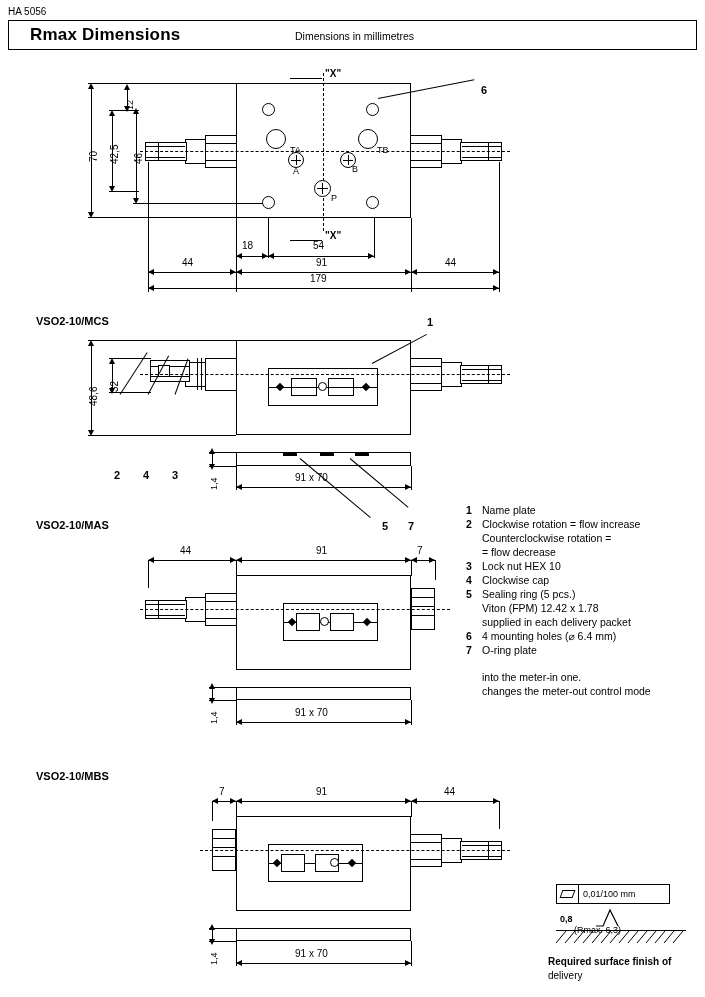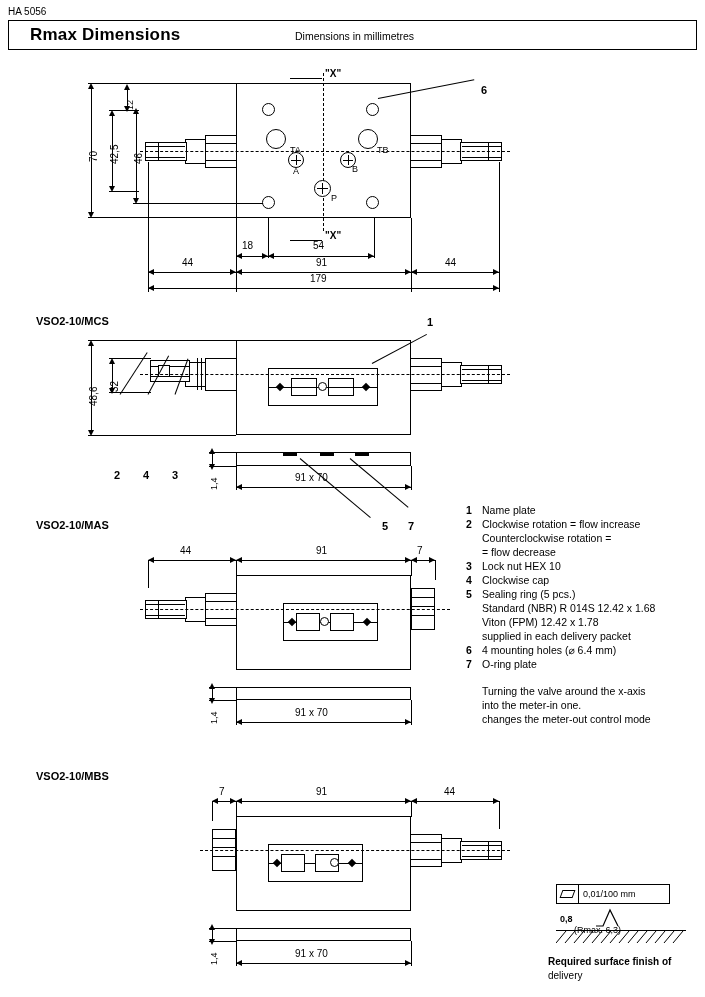--- a/index.html
+++ b/index.html
@@ -489,34 +489,32 @@
       <span class="legend-num">3</span>
       <span>Lock nut HEX 10</span>
     </div>
     <div class="legend-item">
       <span class="legend-num">4</span>
       <span>Clockwise cap</span>
     </div>
     <div class="legend-item">
       <span class="legend-num">5</span>
       <div>Sealing ring (5 pcs.)</div>
-      <div>Standard (NBR) R 014S 12.42 x 1.68</div>
       <div>Viton (FPM) 12.42 x 1.78</div>
       <div>supplied in each delivery packet</div>
     </div>
     <div class="legend-item">
       <span class="legend-num">6</span>
       <span>4 mounting holes (⌀ 6.4 mm)</span>
     </div>
     <div class="legend-item">
       <span class="legend-num">7</span>
       <span>O-ring plate</span>
     </div>
     <div class="legend-note">
-      <div>Turning the valve around the x-axis</div>
       <div>into the meter-in one.</div>
       <div>changes the meter-out control mode</div>
     </div>
   </div>
 
   <div>
     <div class="boxthin" style="left:556px; top:884px; width:114px; height:20px;"></div>
     <div class="ln vln" style="left:578px; top:884px; height:20px;"></div>
     <div class="boxthin" style="left:561px; top:890px; width:13px; height:8px; transform:skewX(-20deg);"></div>
     <div class="lbl lbl-sm" style="left:583px; top:889px;">0,01/100  mm</div>

